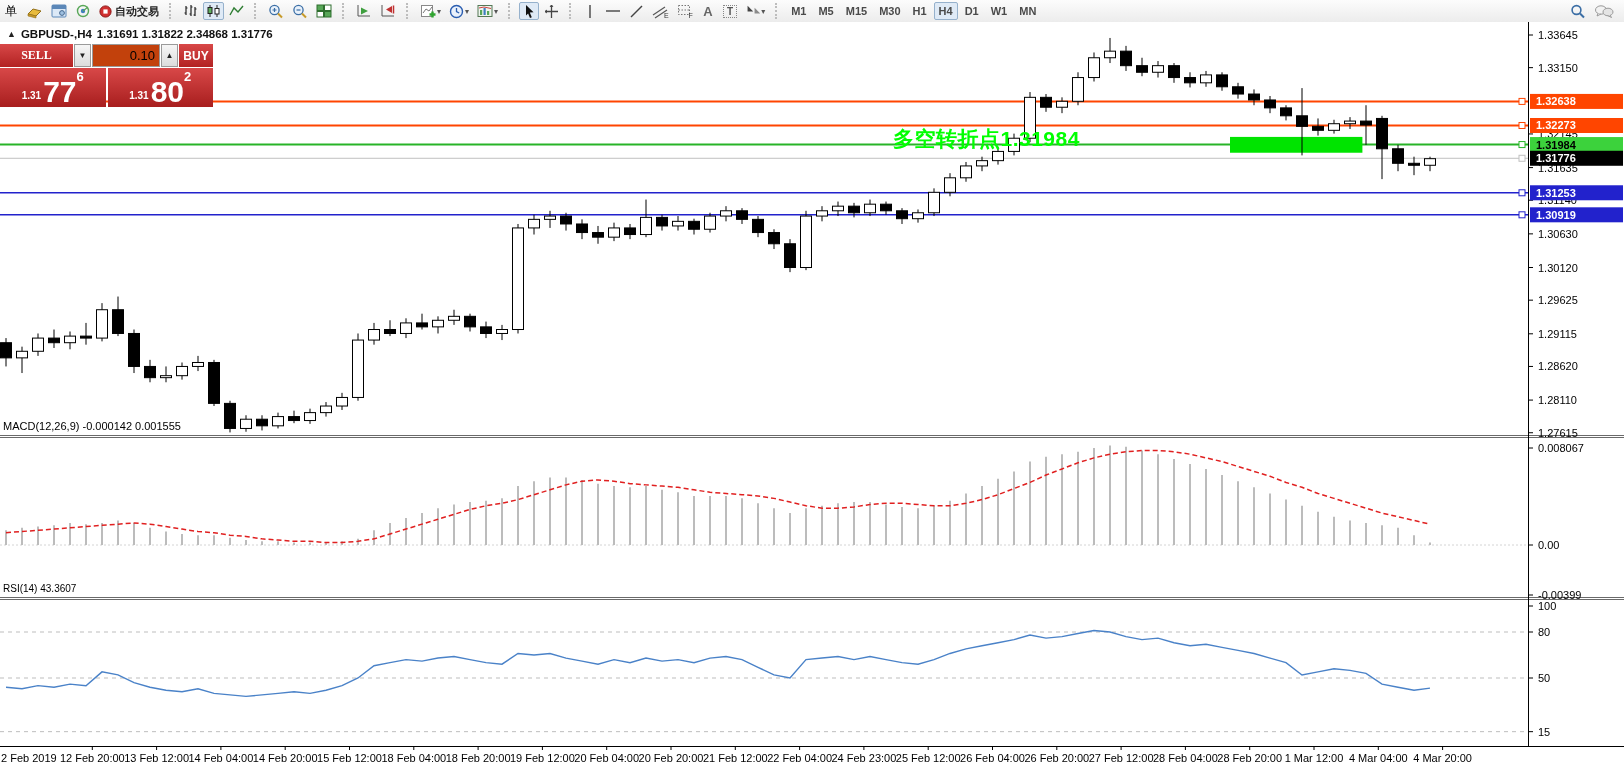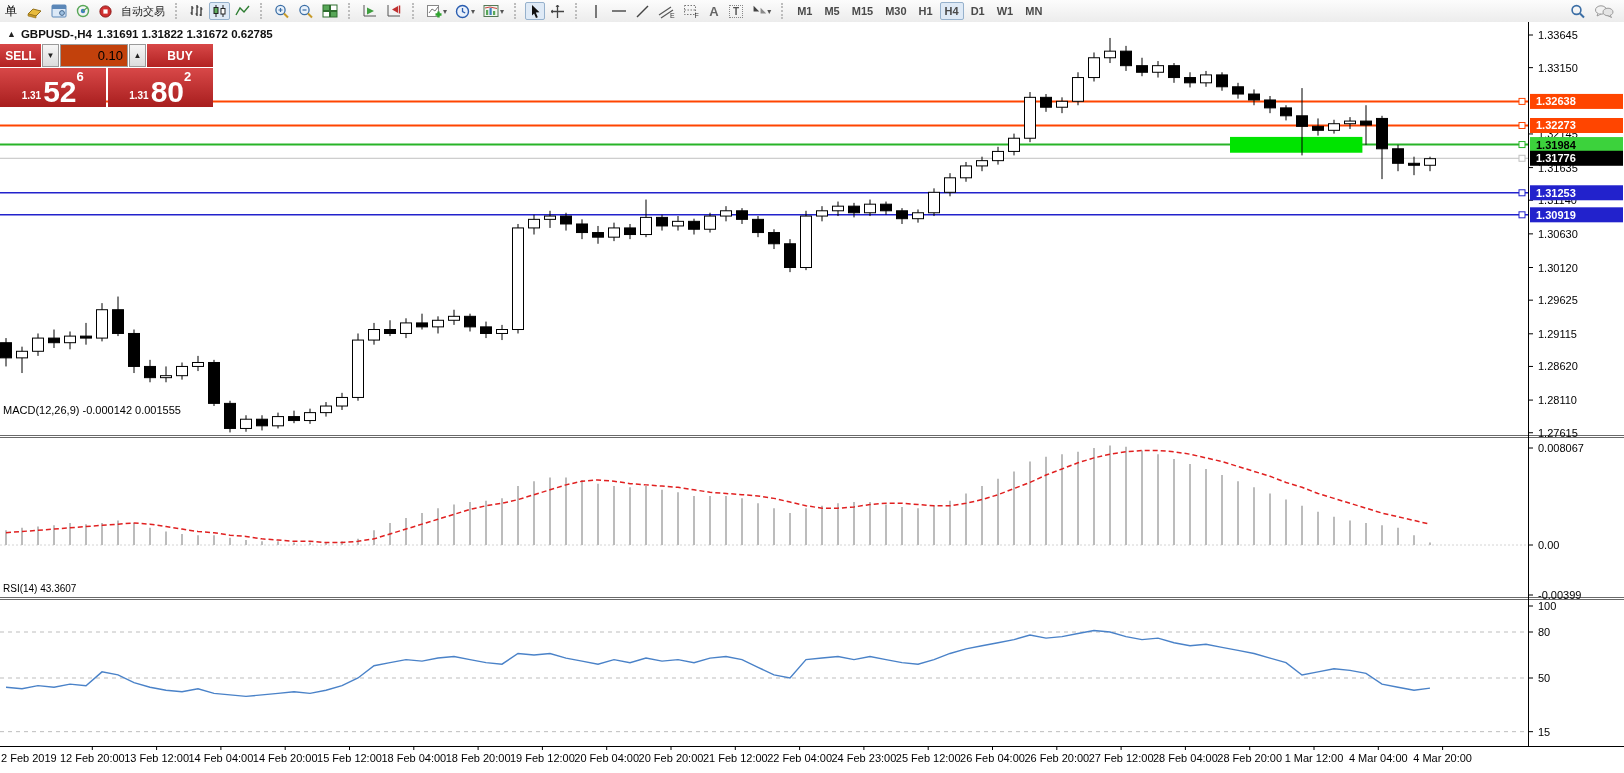--- a/index.html
+++ b/index.html
@@ -16,30 +16,30 @@
   .caret{font-size:8px;color:#555;margin-left:1px;}
   .tflabel{font-weight:bold;color:#4a4a4a;padding:0 4px;}
   #tf-group{display:flex;align-items:center;}
   #toolbar-right{margin-left:auto;display:flex;align-items:center;padding-right:6px;}
   
   #chart{position:absolute;left:0;top:22px;width:1624px;height:751px;background:#fff;}
   #chart-svg{position:absolute;left:0;top:0;}
   #chart-title{position:absolute;left:7px;top:6px;font-size:11.5px;font-weight:bold;color:#111;
     display:flex;align-items:center;gap:5px;}
   #collapse-arrow{font-size:9px;color:#222;cursor:pointer;}
-  #macd-label{position:absolute;left:3px;top:382px;font-size:11px;color:#000;}
+  #macd-label{position:absolute;left:3px;top:398px;font-size:11px;color:#000;}
   #rsi-label{position:absolute;left:3px;top:561px;font-size:10px;color:#000;}
   #annotation{position:absolute;left:893px;top:103px;font-size:21px;font-weight:bold;
     color:#00ff00;white-space:nowrap;letter-spacing:0.5px;}
   
   #trade-panel{position:absolute;left:0;top:22px;width:213px;user-select:none;}
   #tp-row1{display:flex;height:23px;gap:1px;background:#fff;}
   .tp-btn{background:linear-gradient(#d84848,#b22222);color:#fff;font-weight:bold;font-size:12px;
     display:flex;align-items:center;justify-content:center;}
-  #sell-btn{width:41px;} #buy-btn{flex:1;}
+  #sell-btn{width:73px;font-family:Liberation Serif, serif;} #buy-btn{flex:1;}
   .vol-step{width:17px;background:linear-gradient(#f6f6f6,#dcdcdc);border:1px solid #9a9a9a;
     box-sizing:border-box;display:flex;align-items:center;justify-content:center;font-size:8px;color:#222;}
   #vol-box{width:68px;background:#c2410c;border:1px solid #9a9a9a;box-sizing:border-box;
     font-size:13px;color:#000;display:flex;align-items:center;justify-content:flex-end;padding-right:4px;}
   #tp-row2{display:flex;height:39px;gap:2px;margin-top:1px;}
   .tp-price{flex:1;background:linear-gradient(#d84848,#a81e1e);color:#fff;display:flex;
     align-items:flex-end;justify-content:center;padding-bottom:3px;}
   .tp-small{font-size:10px;font-weight:bold;margin-right:2px;line-height:1;padding-bottom:3px;}
   .tp-big{font-size:30px;font-weight:bold;line-height:0.85;}
   .tp-sup{font-size:13px;font-weight:bold;line-height:1;align-self:flex-start;margin-top:2px;}
@@ -64,21 +64,21 @@
         <circle cx="11" cy="9" r="2.4" fill="#9fc0e0" stroke="#44688f"></circle>
       </svg>
   </span>
   <span class="tbi">
     <svg width="16" height="14" viewBox="0 0 16 14">
         <circle cx="8" cy="7" r="5.5" fill="none" stroke="#58a758" stroke-width="1.4"></circle>
         <circle cx="8" cy="7" r="2.2" fill="#3f7fbf"></circle>
         <path d="M8,7 L13,3" stroke="#58a758" stroke-width="1.2"></path>
       </svg>
   </span>
-  <span class="tbi" style="gap:9px;">
+  <span class="tbi" style="gap:3px;font-weight:bold;">
     <svg width="13" height="13" viewBox="0 0 13 13">
         <circle cx="6.5" cy="6.5" r="5.6" fill="#d03030" stroke="#8c1616"></circle>
         <rect x="4.4" y="4.4" width="4.2" height="4.2" fill="#fff"></rect>
       </svg>
     <span style="color:#222;">自动交易</span>
   </span>
   <span class="tsep"></span>
   <span class="tbi">
     <svg width="15" height="14" viewBox="0 0 15 14">
         <path d="M3,2 V11 M1.5,9 H3 M3,4 H4.5 M8,1 V12 M6.5,10 H8 M8,3 H9.5 M12,3 V12 M10.5,11 H12 M12,5 H13.5" stroke="#222" stroke-width="1.2" fill="none"></path>
@@ -634,45 +634,46 @@
       <line x1="1314" y1="724" x2="1314" y2="728" stroke="#000"></line>
       <text x="1378.3" y="740" font-size="11" font-family="Liberation Sans,sans-serif" fill="#000" text-anchor="middle">4 Mar 04:00</text>
       <line x1="1378.3" y1="724" x2="1378.3" y2="728" stroke="#000"></line>
       <text x="1442.6" y="740" font-size="11" font-family="Liberation Sans,sans-serif" fill="#000" text-anchor="middle">4 Mar 20:00</text>
       <line x1="1442.6" y1="724" x2="1442.6" y2="728" stroke="#000"></line>
     </svg>
 
   <div id="chart-title">
     <span id="collapse-arrow">▲</span>
     <span>GBPUSD-,H4</span>
-    <span>1.31691 1.31822 1.31672 0.62785</span>
+    <span>1.31691 1.31822 2.34868 1.31776</span>
   </div>
 
   <div id="trade-panel">
     <div id="tp-row1">
       <div class="tp-btn" id="sell-btn">SELL</div>
       <div class="vol-step">▼</div>
       <div id="vol-box">0.10</div>
       <div class="vol-step">▲</div>
       <div class="tp-btn" id="buy-btn">BUY</div>
     </div>
     <div id="tp-row2">
       <div class="tp-price">
         <span class="tp-small">1.31</span>
-        <span class="tp-big">52</span>
+        <span class="tp-big">77</span>
         <span class="tp-sup">6</span>
       </div>
       <div class="tp-price">
         <span class="tp-small">1.31</span>
         <span class="tp-big">80</span>
         <span class="tp-sup">2</span>
       </div>
     </div>
   </div>
 
   <div id="macd-label">MACD(12,26,9) -0.000142 0.001555</div>
   <div id="rsi-label">RSI(14) 43.3607</div>
+  <div id="annotation">多空转折点1.31984</div>
 
   <div class="hit" style="left:1529px;top:0;width:95px;height:724px;"></div>
   <div class="hit" style="left:0;top:724px;width:1624px;height:27px;"></div>
   <div class="hit" style="left:0;top:409px;width:1624px;height:10px;"></div>
   <div class="hit" style="left:0;top:571px;width:1624px;height:10px;"></div>
 </div>
 
 </body></html>

